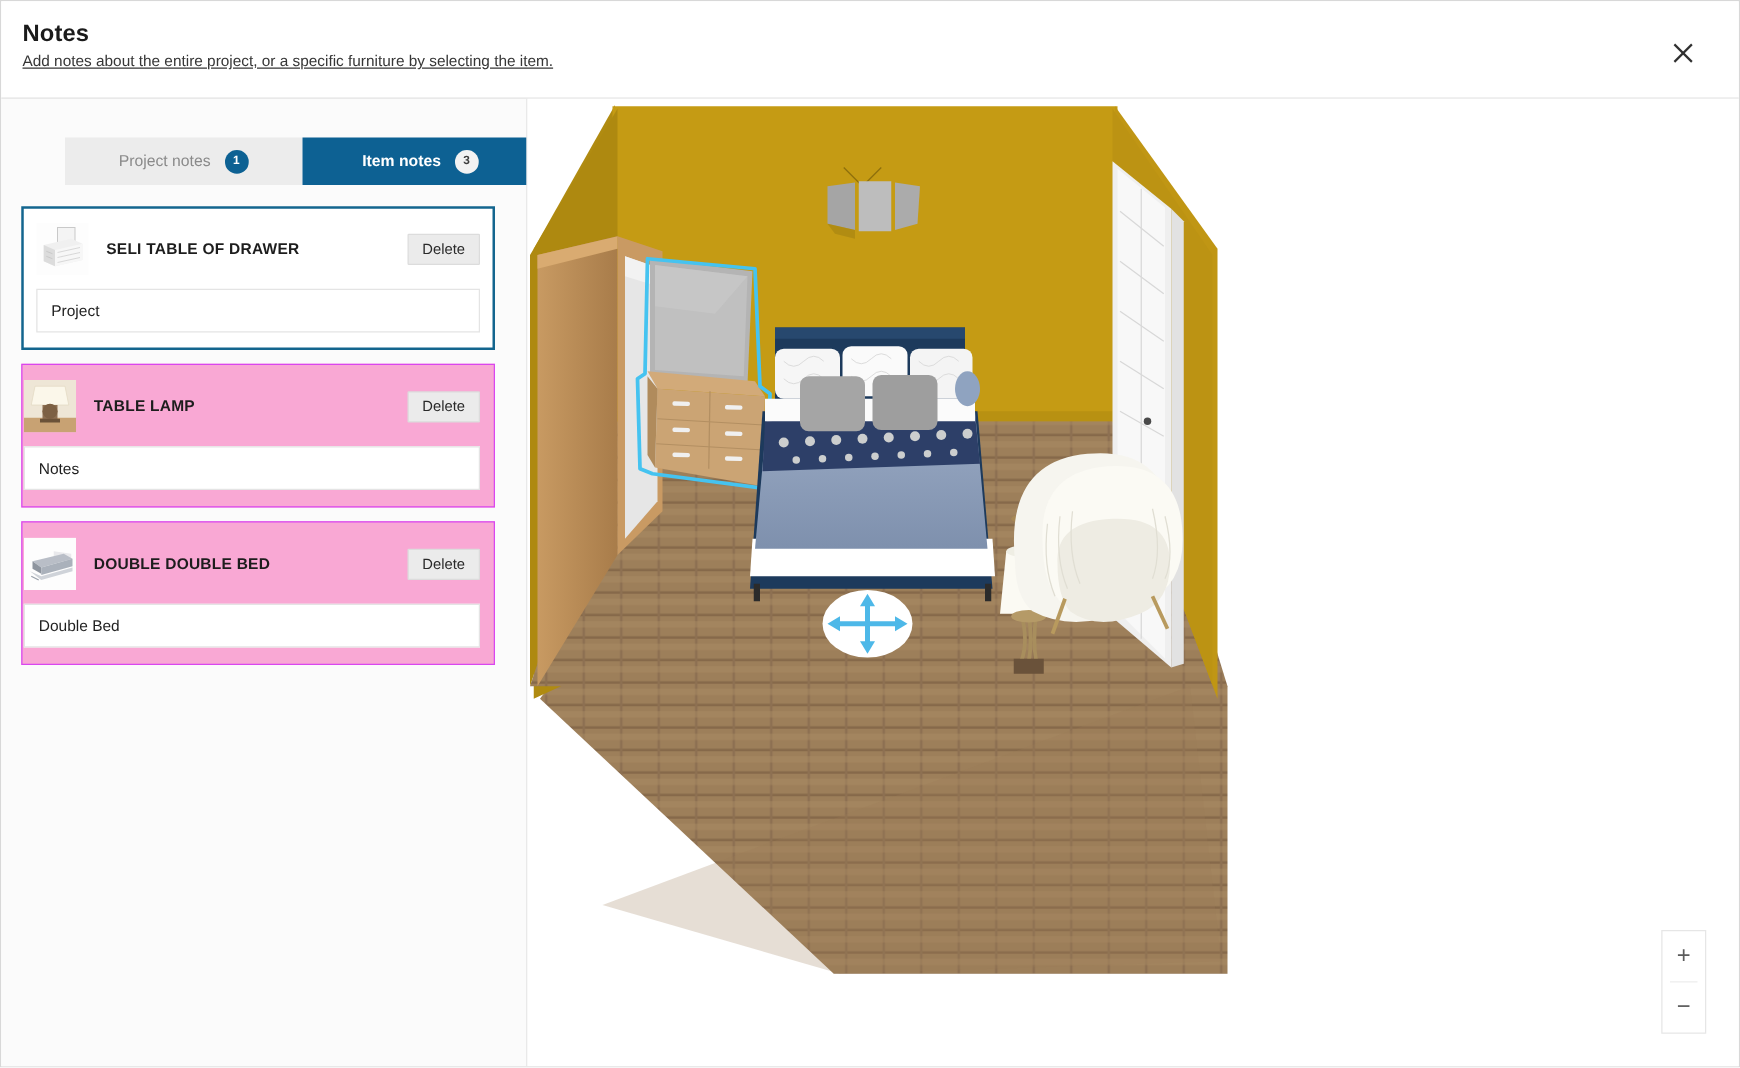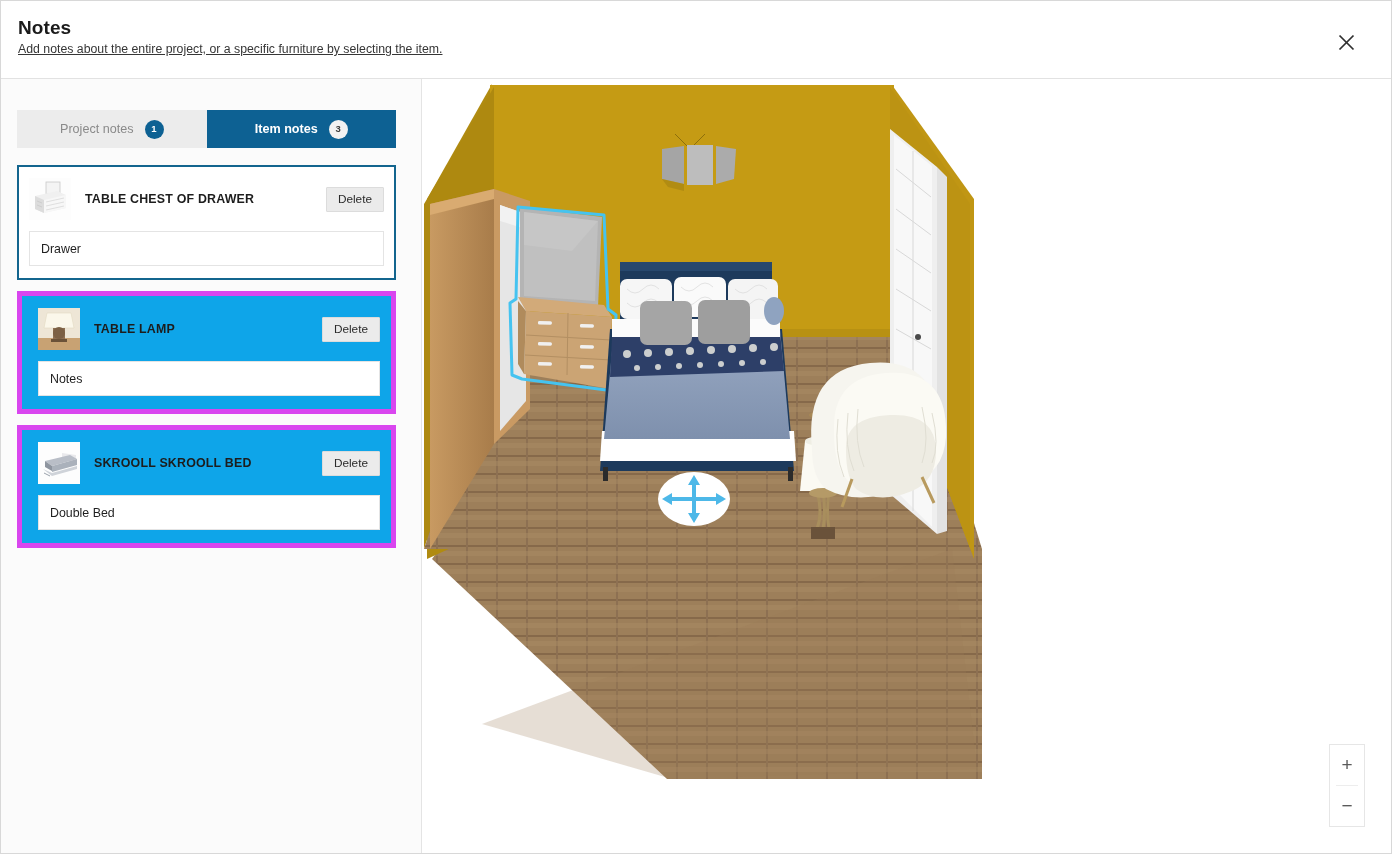--- a/index.html
+++ b/index.html
@@ -82,20 +82,21 @@
     border-right: 1px solid #e4e4e4;
     padding: 31px 16px 0 16px;
     overflow: hidden;
   }
 
   .tabs {
     display: flex;
     width: 379px;
     height: 38px;
     margin-bottom: 17px;
+    margin-left: 35px;
   }
   .tab {
     flex: 1 1 50%;
     display: flex;
     align-items: center;
     justify-content: center;
     gap: 11px;
     font-size: 12.6px;
     cursor: pointer;
     user-select: none;
@@ -128,24 +129,24 @@
   }
   .tab.active .tab-badge {
     background: #f2f2f2;
     color: #3b3b3b;
   }
 
   
   .note-card {
     width: 379px;
     box-sizing: border-box;
-    background: #0ea5e9;
-    border: 5px solid #d946ef;
+    background: #f9a8d4;
+    border: 1px solid #d946ef;
     margin-bottom: 11px;
-    padding: 11px 11px 13px 16px;
+    padding: 11px 11px 13px 1px;
   }
   .note-card.selected {
     border: 2px solid #13658e;
     background: #ffffff;
     padding: 10px 10px 12px 10px;
   }
   .note-card-head {
     display: flex;
     align-items: center;
     height: 44px;
@@ -276,24 +277,24 @@
               <polygon points="6,18 28,13 37,17 37,30 15,35 6,31" fill="#f0f0f0"></polygon>
               <polygon points="6,18 15,22 15,35 6,31" fill="#dcdcdc"></polygon>
               <polygon points="15,22 37,17 37,30 15,35" fill="#f7f7f7"></polygon>
               <line x1="17" y1="24" x2="35" y2="20" stroke="#d4d4d4" stroke-width="0.7"></line>
               <line x1="17" y1="28" x2="35" y2="24" stroke="#d4d4d4" stroke-width="0.7"></line>
               <line x1="17" y1="32" x2="35" y2="28" stroke="#d4d4d4" stroke-width="0.7"></line>
               <line x1="8" y1="23" x2="13" y2="25" stroke="#c6c6c6" stroke-width="0.7"></line>
               <line x1="8" y1="27" x2="13" y2="29" stroke="#c6c6c6" stroke-width="0.7"></line>
             </svg>
           </span>
-          <span class="note-title">TABLE CHEST OF DRAWER</span>
+          <span class="note-title">SELI TABLE OF DRAWER</span>
           <button class="delete-button">Delete</button>
         </div>
-        <div class="note-text-field">Drawer</div>
+        <div class="note-text-field">Project</div>
       </div>
 
       <div class="note-card">
         <div class="note-card-head">
           <span class="thumb">
             <svg width="42" height="42" viewBox="0 0 42 42">
               <rect x="0" y="0" width="42" height="42" fill="#efe7d9"></rect>
               <rect x="0" y="30" width="42" height="12" fill="#c8a273"></rect>
               <rect x="0" y="0" width="42" height="30" fill="#eee6d6"></rect>
               <polygon points="9,5 33,5 36,20 6,20" fill="#fbf7ea" stroke="#e3dac3" stroke-width="0.6"></polygon>
@@ -314,21 +315,21 @@
             <svg width="42" height="42" viewBox="0 0 42 42">
               <rect x="0" y="0" width="42" height="42" fill="#fdfdfd"></rect>
               <polygon points="24,11 38,13 38,20 24,18" fill="#e9e9ec"></polygon>
               <polygon points="7,19 32,13 39,17 14,24" fill="#b9bec7"></polygon>
               <polygon points="7,19 14,24 14,29 7,25" fill="#8e959f"></polygon>
               <polygon points="14,24 39,17 39,23 14,30" fill="#aab1bb"></polygon>
               <polygon points="5,27 14,31 39,24 39,27 14,34" fill="#cfd3d9"></polygon>
               <line x1="6" y1="31" x2="12" y2="34" stroke="#9aa1ab" stroke-width="1"></line>
             </svg>
           </span>
-          <span class="note-title">SKROOLL SKROOLL BED</span>
+          <span class="note-title">DOUBLE DOUBLE BED</span>
           <button class="delete-button">Delete</button>
         </div>
         <div class="note-text-field">Double Bed</div>
       </div>
 
     </div>
 
     <div class="viewport">
       <div class="scene">
         <svg width="970" height="775" viewBox="0 0 970 775">

